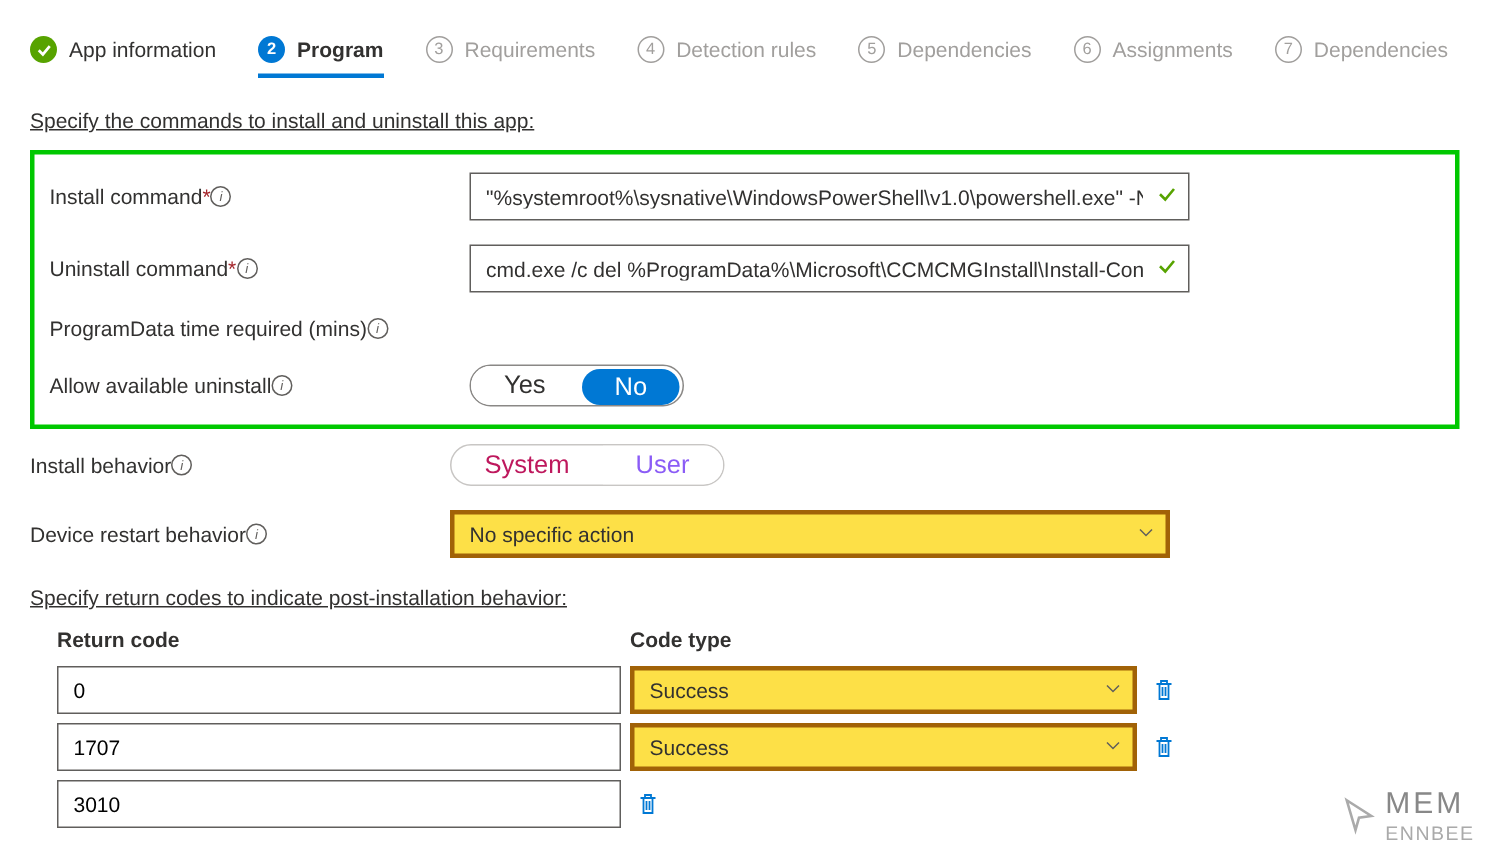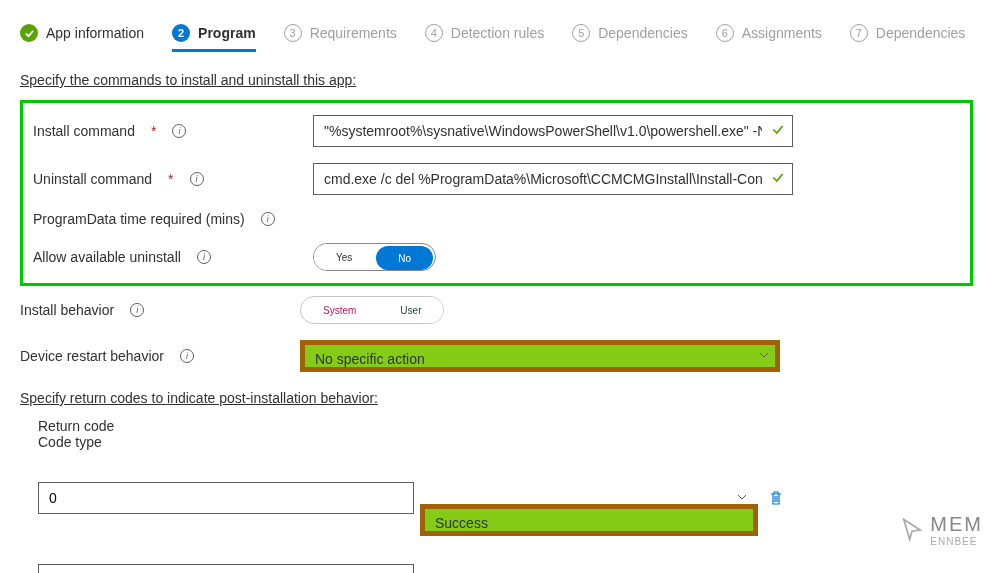--- a/index.html
+++ b/index.html
@@ -59,21 +59,21 @@
     display: flex;
     align-items: center;
     margin-bottom: 16px;
   }
   .form-row:last-child { margin-bottom: 0; }
   .label-col {
     width: 280px;
     flex-shrink: 0;
     display: flex;
     align-items: center;
-    gap: 16px;
+    gap: 0;
   }
   .req { color: #a4262c; }
   .info-icon {
     width: 14px; height: 14px;
     border: 1px solid #605e5c;
     border-radius: 50%;
     display: inline-flex;
     align-items: center;
     justify-content: center;
     font-size: 9px;
@@ -106,65 +106,64 @@
     display: inline-flex;
     border: 1px solid #8a8886;
     border-radius: 16px;
     overflow: hidden;
     height: 28px;
   }
   .pill-opt {
     padding: 0 22px;
     display: flex;
     align-items: center;
-    font-size: 10px;
+    font-size: 17px;
     background: #fff;
     color: #323130;
     cursor: pointer;
     border: none;
     font-family: inherit;
   }
   .pill-opt.selected {
     background: #0078d4;
     color: #fff;
     border-radius: 16px;
     margin: 2px;
     height: 24px;
   }
-  .pill-opt.disabled { color: #14532d; cursor: not-allowed; }
+  .pill-opt.disabled { color: #8b5cf6; cursor: not-allowed; }
   .pill-group.disabled { border-color: #c8c6c4; }
   .pill-group.disabled .pill-opt.selected { background: transparent; color: #be185d; border-radius:0; margin:0; height:auto;}
   .select-wrap {
     position: relative;
     width: 100%;
   }
   .select-box {
     width: 100%;
     height: 32px;
-    border: 5px solid #a16207;
+    border: 3px solid #a16207;
     padding: 0 30px 0 10px;
     display: flex;
-    align-items: flex-end;
-    background: #84cc16;
+    align-items: center;
+    background: #fde047;
     cursor: pointer;
   }
   .chevron {
     position: absolute;
     right: 10px;
     top: 50%;
     transform: translateY(-50%);
     pointer-events: none;
   }
   .rc-section { margin-top: 24px; }
   .rc-header {
     display: flex;
-    font-weight: 400;
+    font-weight: 700;
     margin-bottom: 10px;
     padding-left: 18px;
-    flex-direction: column;
   }
   .rc-col1 { width: 382px; }
   .rc-col2 { flex: 1; }
   .rc-row {
     display: flex;
     align-items: center;
     gap: 6px;
     margin-bottom: 6px;
     padding-left: 18px;
   }
@@ -173,33 +172,33 @@
     height: 32px;
     border: 1px solid #605e5c;
     padding: 0 10px;
     font-family: inherit;
     font-size: 14px;
   }
   .rc-select {
     position: relative;
     width: 338px;
   }
-  .rc-select .select-box { height: 32px; margin-top: 44px; }
+  .rc-select .select-box { height: 32px; }
   .delete-btn {
     width: 24px; height: 24px;
     display: flex;
     align-items: center;
     justify-content: center;
     color: #0078d4;
     cursor: pointer;
   }
   .watermark {
     position: fixed;
     right: 10px;
-    bottom: 26px;
+    bottom: 10px;
     display: flex;
     align-items: center;
     gap: 4px;
     color: #aaa;
     font-size: 13px;
   }
   .watermark .big { font-size: 20px; letter-spacing: 2px; color: #888; }
 </style>
 </head>
 <body>
@@ -381,15 +380,15 @@
       </div>
     </div>
 </div>
 
 <div class="watermark">
   <svg width="28" height="28" viewBox="0 0 24 24">
       <path d="M5 3 L19 12 L12 13 L10 20 Z" fill="none" stroke="#aaa" stroke-width="1.5"></path>
     </svg>
   <div>
     <div class="big">MEM</div>
-    <div style="font-size:10px;letter-spacing:1px">ENNBEE</div>
+    <div style="font-size:13px;letter-spacing:1px">ENNBEE</div>
   </div>
 </div>
 
 </body></html>

